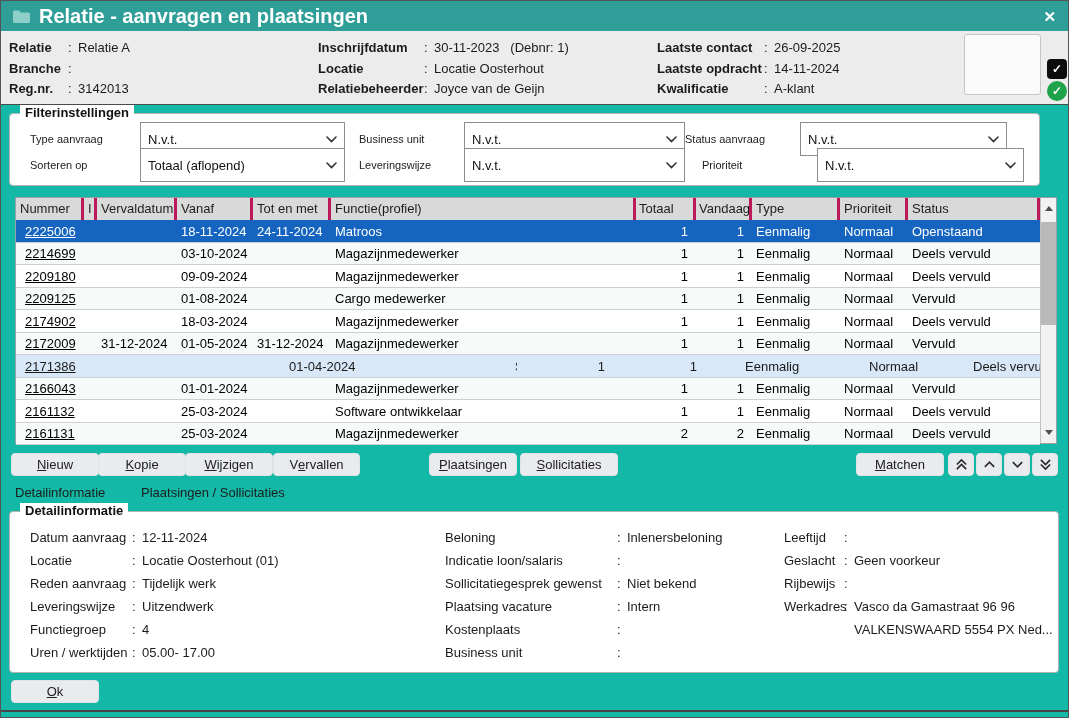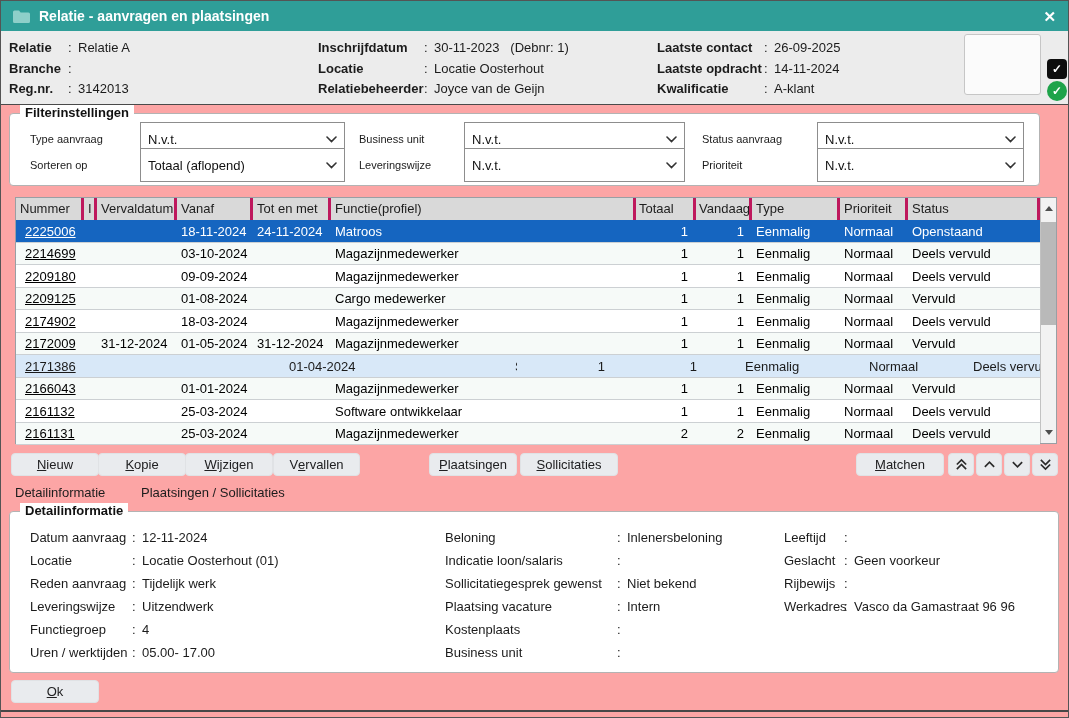--- a/index.html
+++ b/index.html
@@ -4,39 +4,39 @@
 <style>
   html,body{margin:0;padding:0;background:#ffffff;}
   body{font-family:"Liberation Sans",sans-serif;}
   *{box-sizing:border-box;}
 
   .window{position:relative;width:1069px;height:718px;background:#fff;border:1px solid #545454;overflow:hidden;}
 
   
   .titlebar{position:absolute;top:0;left:0;right:0;height:30px;background:var(--accent,#2f9e98);display:flex;align-items:center;padding:0 12px;}
   .folder-icon{display:flex;align-items:center;}
-  .title{color:#fff;font-weight:bold;font-size:14px;margin-left:9px;}
+  .title{color:#fff;font-weight:bold;font-size:20px;margin-left:9px;}
   .close-btn{margin-left:auto;background:none;border:none;color:#fff;font-size:15px;font-weight:bold;cursor:pointer;padding:0;line-height:1;font-family:inherit;}
 
   
   .header{position:absolute;top:30px;left:0;right:0;height:74px;background:#ececec;border-bottom:1px solid #4a4a4a;}
   .hcol{position:absolute;top:7px;}
   .hcol1{left:8px;}.hcol2{left:317px;}.hcol3{left:656px;}
   .frow{display:flex;font-size:13px;color:#1b1b1b;}
   .header .frow{height:20.5px;line-height:20.5px;}
   .flabel{font-weight:bold;flex:none;}
   .hcol1 .flabel{width:59px;}.hcol2 .flabel{width:106px;}.hcol3 .flabel{width:107px;}
   .fcolon{width:10px;flex:none;}
   .fvalue{white-space:pre;}
   .v1,.v2{display:block;}
   .photo-box{position:absolute;left:963px;top:3px;width:77px;height:61px;background:#fbfbfb;border:1px solid #c6c6c6;border-radius:3px;}
   .flag-check{position:absolute;left:1046px;top:28px;width:20px;height:20px;background:#0d0d0d;border-radius:4px;color:#fff;display:flex;align-items:center;justify-content:center;font-size:12px;font-weight:bold;cursor:pointer;}
   .flag-ok{position:absolute;left:1046px;top:50px;width:20px;height:20px;background:var(--green,#1ea34a);border-radius:50%;color:#fff;display:flex;align-items:center;justify-content:center;font-size:12px;font-weight:bold;}
 
-  .bodyarea{position:absolute;top:104px;left:0;right:0;bottom:0;background:#fca5a5;}
+  .bodyarea{position:absolute;top:104px;left:0;right:0;bottom:0;background:#14b8a6;}
 
   
   .groupbox{position:absolute;border:1px solid #b3b3b3;border-radius:4px;background:#fff;}
   .filters{left:8px;top:8px;width:1031px;height:73px;}
   .legend{position:absolute;top:-9px;left:10px;background:#fff;padding:0 5px;font-weight:bold;font-size:13px;color:#111;line-height:16px;}
 
   .filter-row{display:flex;align-items:center;height:22px;padding-left:20px;}
   .filter-row:first-child{margin-top:14px;}
   .filter-row + .filter-row{margin-top:4px;}
   .flt-label{font-size:11px;flex:none;color:#1b1b1b;}
@@ -178,21 +178,21 @@
             </span>
             <span class="flt-label" style="width:105px;margin-left:14px">Business unit</span>
             <span class="dropdown" style="width:221px">
               <span class="dd-value">N.v.t.</span>
               <span class="dd-chevron">
                 <svg width="11" height="7" viewBox="0 0 11 7">
                   <path d="M1 1 L5.5 5.5 L10 1" fill="none" stroke="#333" stroke-width="1.6" stroke-linecap="round"></path>
                 </svg>
               </span>
             </span>
-            <span class="flt-label" style="width:115px;margin-left:17px">Status aanvraag</span>
+            <span class="flt-label" style="width:115px;">Status aanvraag</span>
             <span class="dropdown" style="width:207px">
               <span class="dd-value">N.v.t.</span>
               <span class="dd-chevron">
                 <svg width="11" height="7" viewBox="0 0 11 7">
                   <path d="M1 1 L5.5 5.5 L10 1" fill="none" stroke="#333" stroke-width="1.6" stroke-linecap="round"></path>
                 </svg>
               </span>
             </span>
           </div>
           <div class="filter-row">
@@ -537,21 +537,21 @@
             <span class="fvalue"><span class="v1">Geen voorkeur</span></span>
           </div>
           <div class="frow">
             <span class="flabel">Rijbewijs</span>
             <span class="fcolon">:</span>
             <span class="fvalue"><span class="v1"></span></span>
           </div>
           <div class="frow">
             <span class="flabel">Werkadres</span>
             <span class="fcolon">:</span>
-            <span class="fvalue"><span class="v1">Vasco da Gamastraat 96 96</span></span>
+            <span class="fvalue"><span class="v1">Vasco da Gamastraat 96 96</span><span class="v2">VALKENSWAARD 5554 PX Ned...</span></span>
           </div>
         </div>
     </div>
 
     <button class="btn okbtn">
         <span></span>
         <span class="accel">O</span>
         <span>k</span>
       </button>
 

